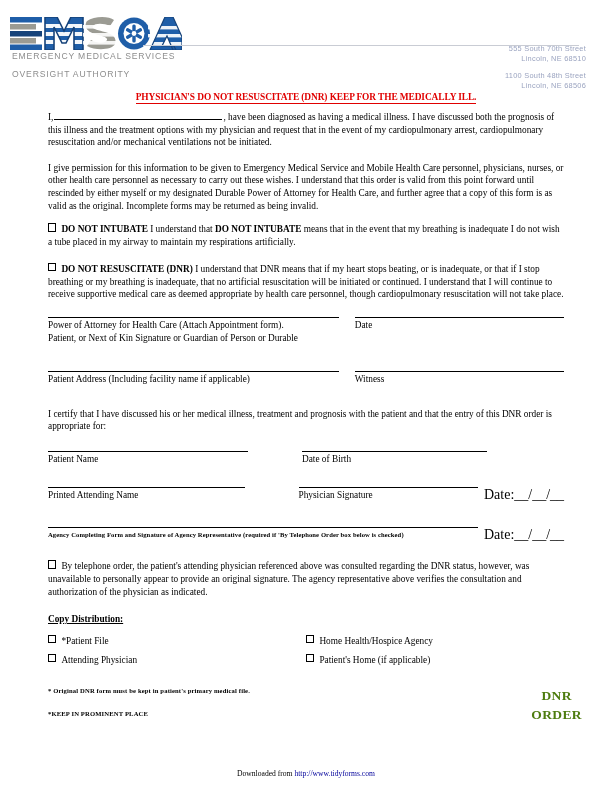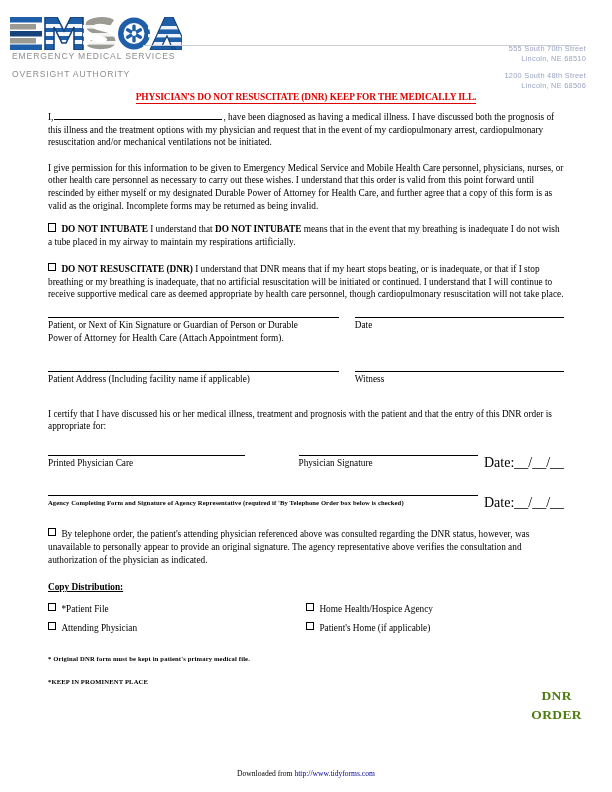--- a/index.html
+++ b/index.html
@@ -238,21 +238,21 @@
   </div>
 
   <div class="header-rule"></div>
 
   <div class="addr-block">
     <div>
       <div>555 South 70th Street</div>
       <div>Lincoln, NE 68510</div>
     </div>
     <div class="addr2">
-      <div>1200 South 48th Street</div>
+      <div>1100 South 48th Street</div>
       <div>Lincoln, NE 68506</div>
     </div>
   </div>
 </div>
 
 <div class="doc-title">
   <span>PHYSICIAN'S DO NOT RESUSCITATE (DNR) KEEP FOR THE MEDICALLY ILL.</span>
 </div>
 
 <div class="page-body">
@@ -262,22 +262,22 @@
   <p class="para" style="margin-top:13px">I give permission for this information to be given to Emergency Medical Service and Mobile Health Care personnel, physicians, nurses, or other health care personnel as necessary to carry out these wishes. I understand that this order is valid from this point forward until rescinded by either myself or my designated Durable Power of Attorney for Health Care, and further agree that a copy of this form is as valid as the original.  Incomplete forms may be returned as being invalid.</p>
 
   <p class="para" style="margin-top:4px"><span class="cbox"></span><span class="b">DO NOT INTUBATE</span><span>  I understand that </span><span class="b">DO NOT INTUBATE</span><span> means that in the event that my breathing is inadequate I do not wish a tube placed in my airway to maintain my respirations artificially.</span></p>
 
   <p class="para" style="margin-top:14px"><span class="cbox"></span><span class="b">DO NOT RESUSCITATE (DNR)</span><span> I understand that DNR means that if my heart stops beating, or is inadequate, or that if I stop breathing or my breathing is inadequate, that no artificial resuscitation will be initiated or continued.  I understand that I will continue to receive supportive medical care as deemed appropriate by health care personnel, though cardiopulmonary resuscitation will not take place.</span></p>
 
   <div class="sig-section" style="margin-top:16px">
     <div class="two-col">
       <div class="col-left">
         <div class="sig-line"></div>
+        <div class="sig-label">Power of Attorney for Health Care (Attach Appointment form).</div>
         <div class="sig-label">Patient, or Next of Kin Signature or Guardian of Person or Durable</div>
-        <div class="sig-label">Power of Attorney for Health Care (Attach Appointment form).</div>
       </div>
       <div class="col-gap"></div>
       <div class="col-right">
         <div class="sig-line"></div>
         <div class="sig-label">Date</div>
       </div>
     </div>
 
     <div class="two-col" style="margin-top:26px">
       <div class="col-left">
@@ -287,25 +287,36 @@
       <div class="col-gap"></div>
       <div class="col-right">
         <div class="sig-line"></div>
         <div class="sig-label">Witness</div>
       </div>
     </div>
   </div>
 
   <p class="para" style="margin-top:23px">I certify that I have discussed his or her medical illness, treatment and prognosis with the patient and that the entry of this DNR order is appropriate for:</p>
 
+  <div class="two-col" style="margin-top:18px">
+    <div style="width:200px">
+      <div class="sig-line"></div>
+      <div class="sig-label">Patient Name</div>
+    </div>
+    <div style="width:54px"></div>
+    <div style="width:185px">
+      <div class="sig-line"></div>
+      <div class="sig-label">Date of Birth</div>
+    </div>
+  </div>
 
   <div class="two-col" style="margin-top:22px; align-items:flex-start">
     <div style="width:200px">
       <div class="sig-line"></div>
-      <div class="sig-label">Printed Physician Care</div>
+      <div class="sig-label">Printed Attending Name</div>
     </div>
     <div style="width:54px"></div>
     <div style="width:182px">
       <div class="sig-line"></div>
       <div class="sig-label">Physician Signature</div>
     </div>
     <div class="date-field" style="width:80px; padding-left:6px; padding-top:0">Date:__/__/__</div>
   </div>
 
   <div class="two-col" style="margin-top:24px; align-items:flex-start">

